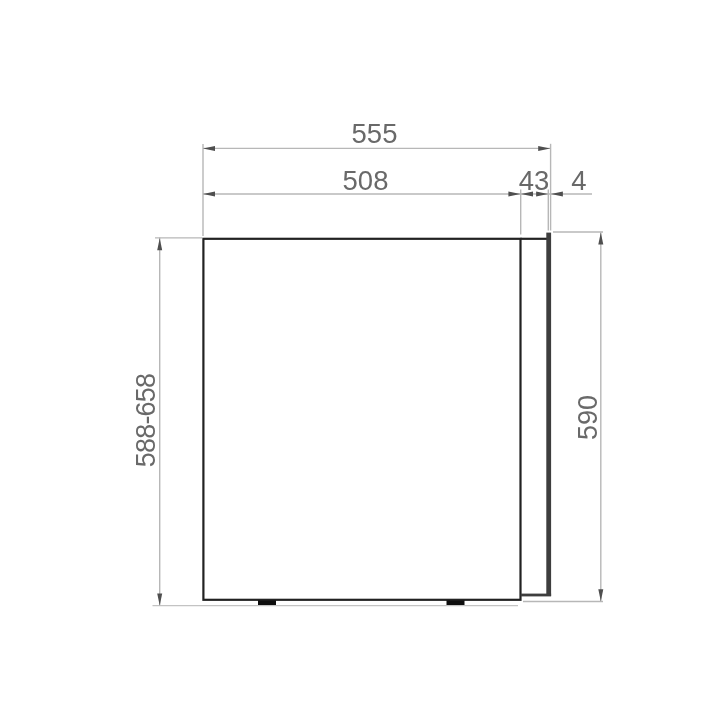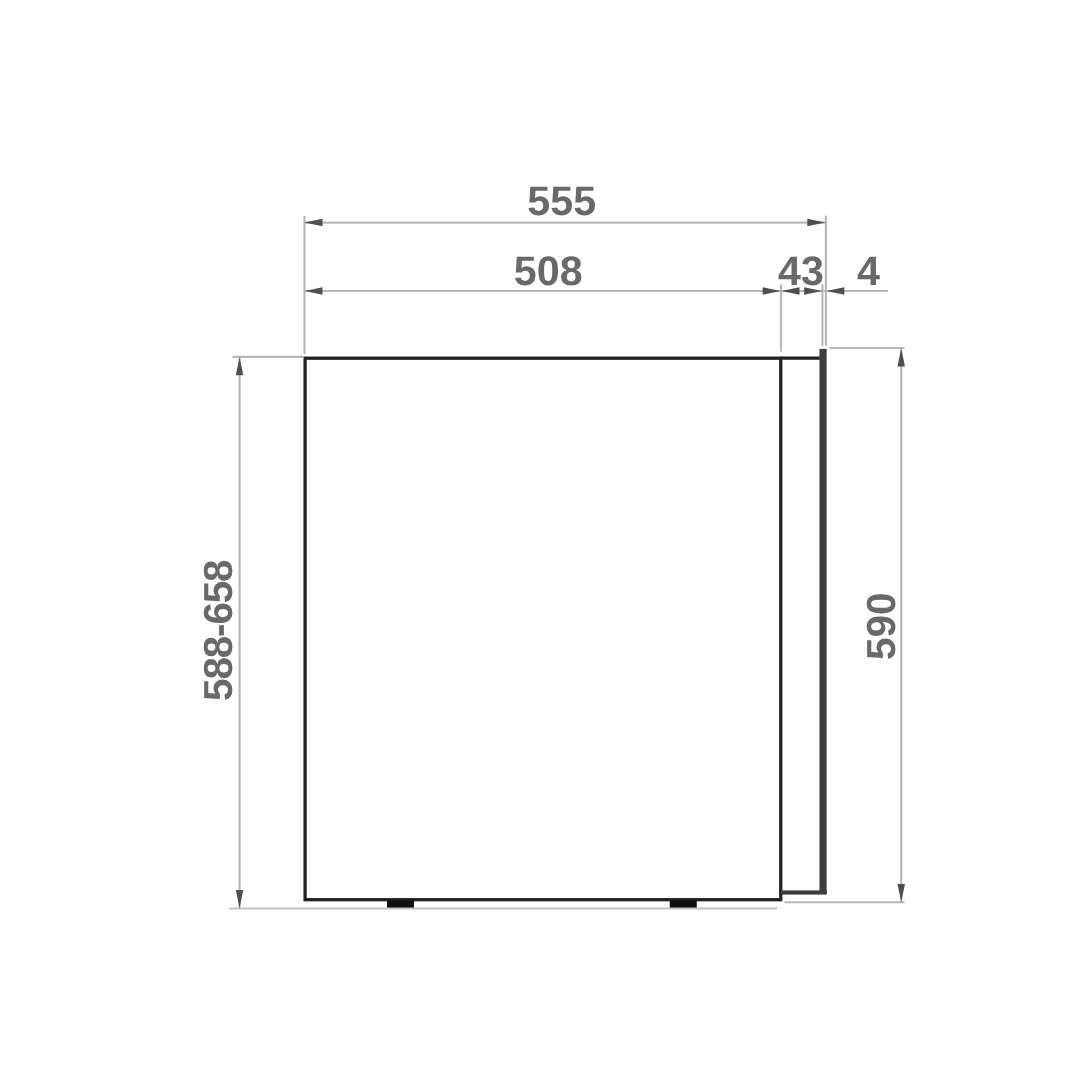--- a/index.html
+++ b/index.html
@@ -1,16 +1,16 @@
 <!DOCTYPE html>
 <html><head>
 <meta charset="utf-8">
 <style>
   html,body{margin:0;padding:0;background:#ffffff;}
-  .wrap{width:720px;height:720px;background:#ffffff;position:relative;overflow:hidden;font-weight:bold;}
+  .wrap{width:720px;height:720px;background:#ffffff;position:relative;overflow:hidden;}
   text{font-family:"Liberation Sans",sans-serif;fill:#696969;}
 </style>
 </head>
 <body>
 <div class="wrap">
 <svg width="720" height="720" viewBox="0 0 720 720" xmlns="http://www.w3.org/2000/svg">
 
   <rect x="0" y="0" width="720" height="720" fill="#ffffff"></rect>
 
   <rect x="203.4" y="238.8" width="317.1" height="361" fill="#ffffff" stroke="#222222" stroke-width="2.2"></rect>

